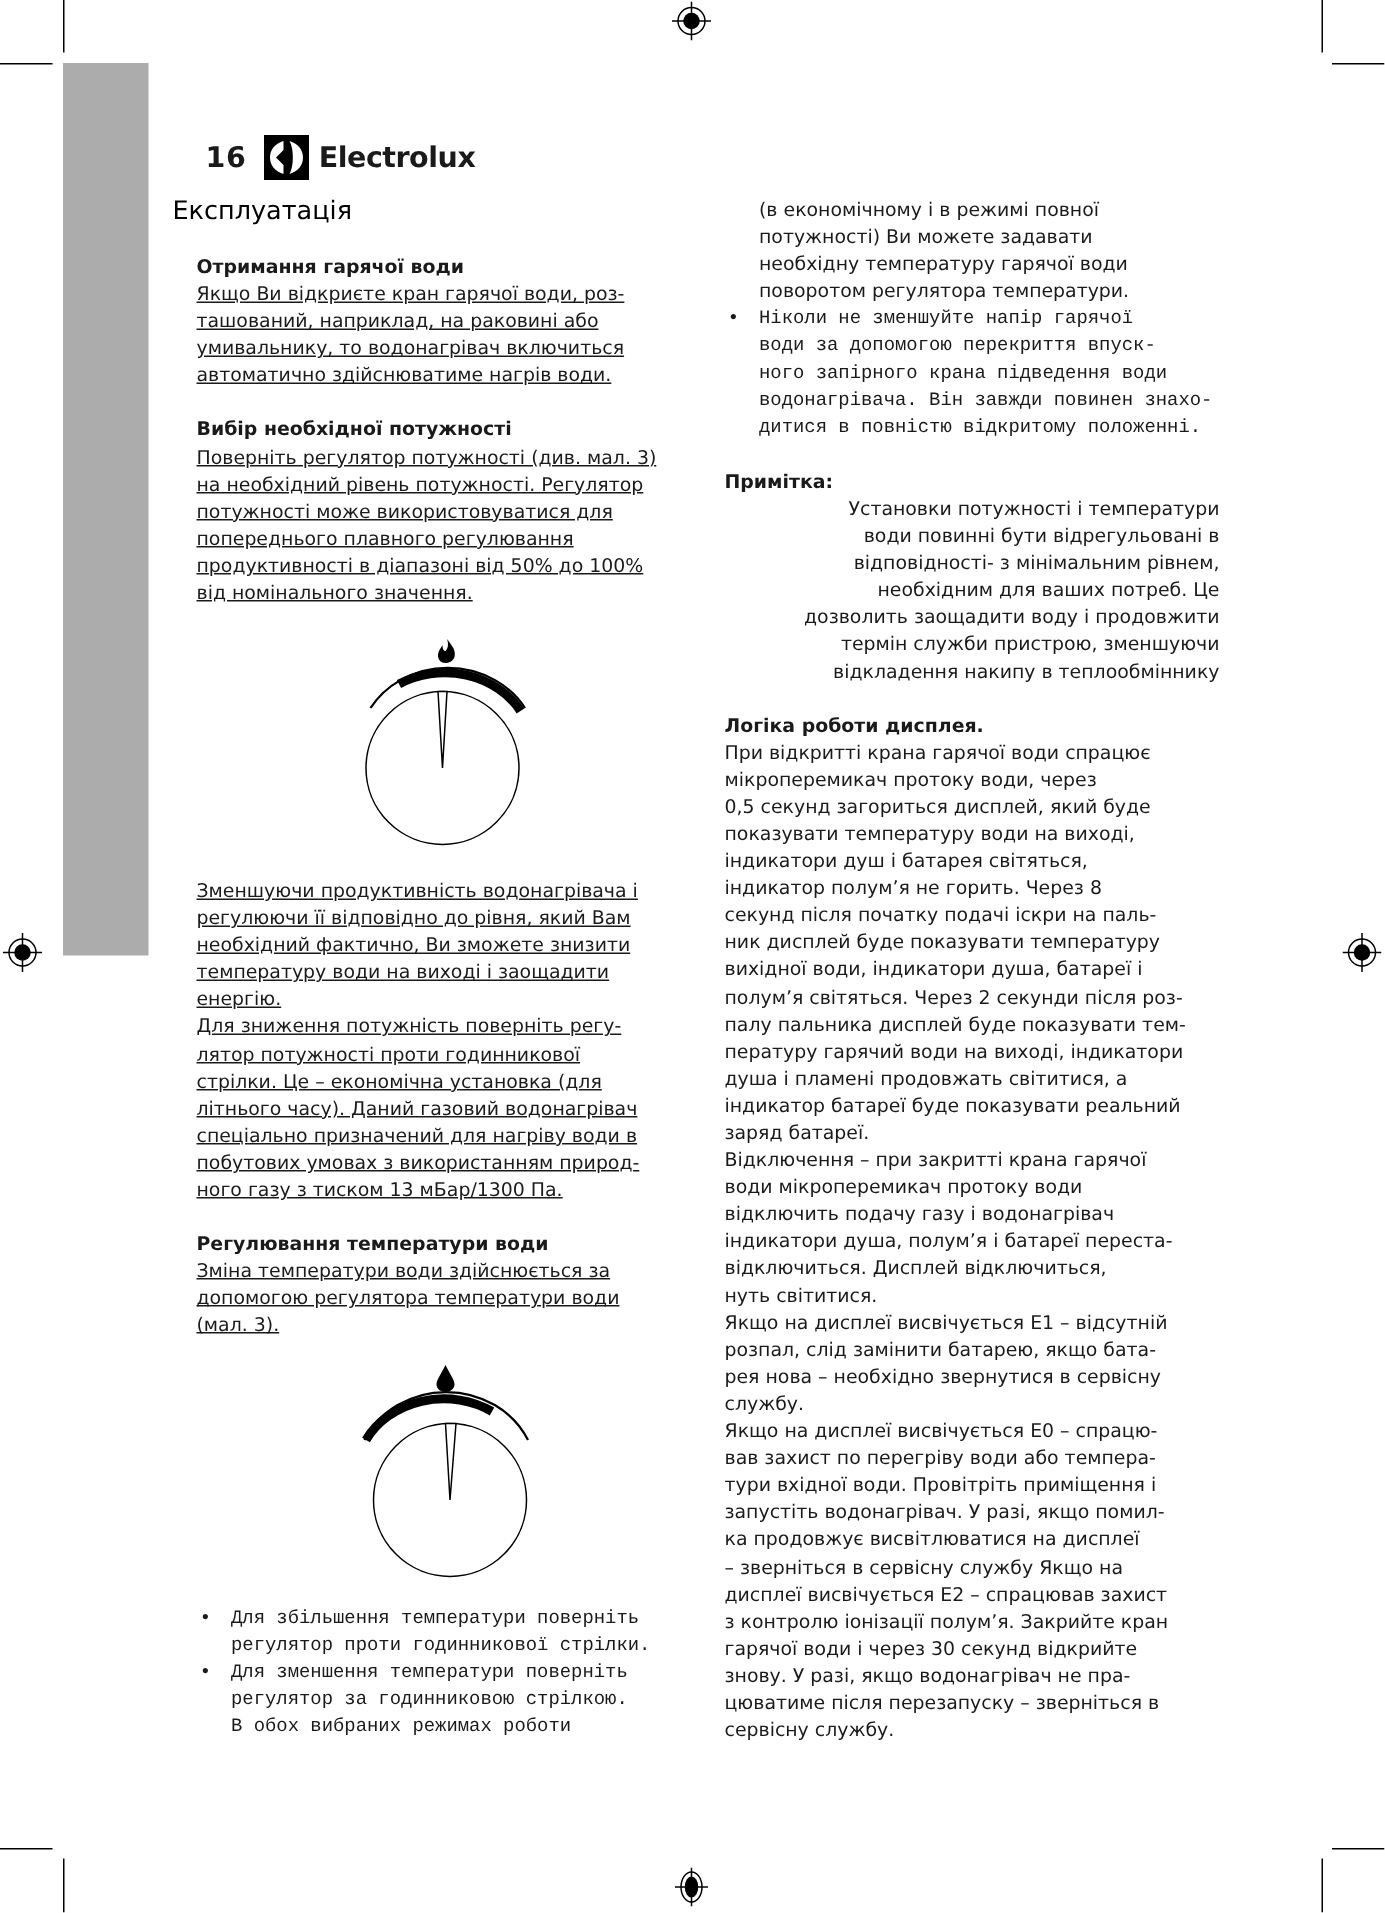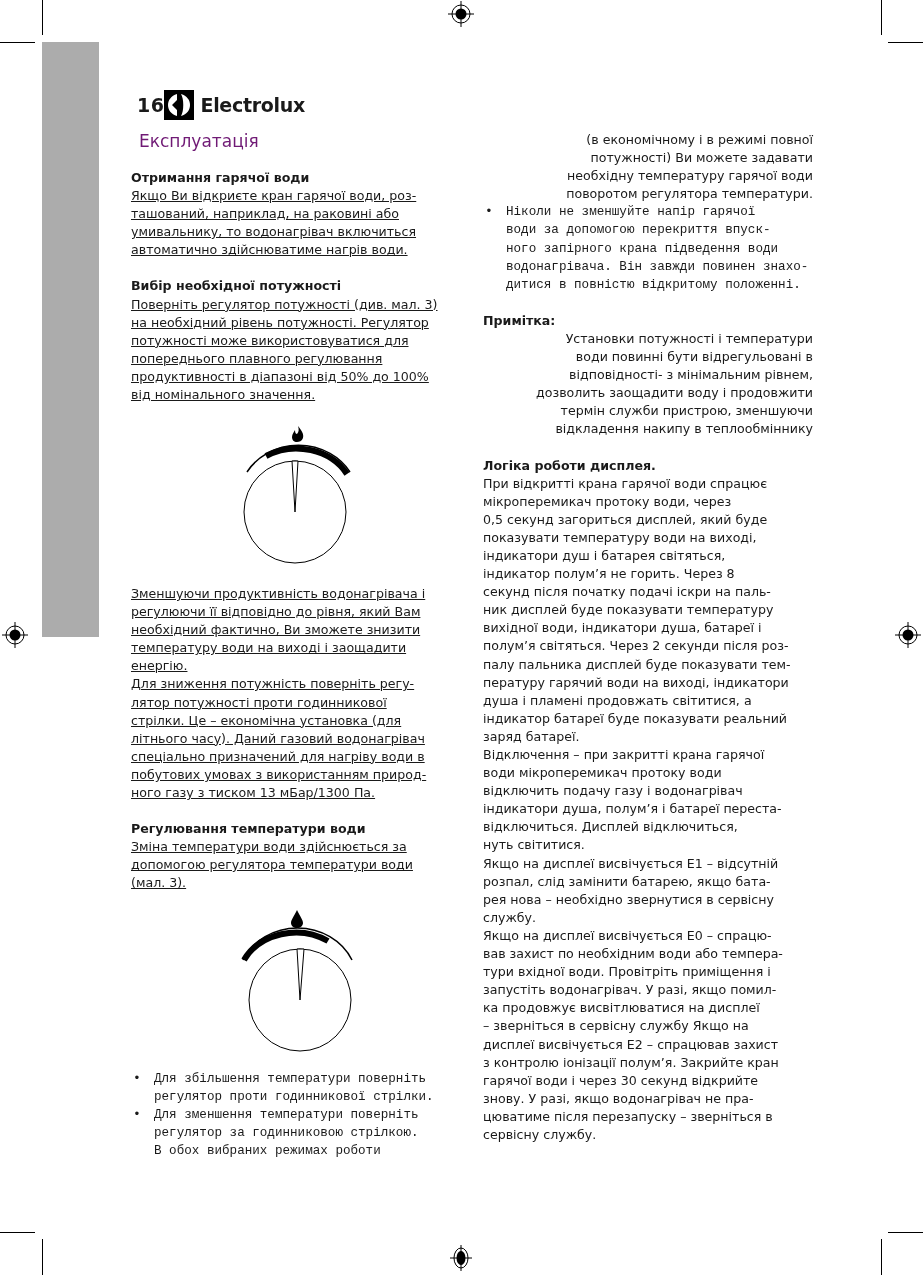--- a/index.html
+++ b/index.html
@@ -2,34 +2,34 @@
 <html><head>
 <meta charset="utf-8">
 <style>
   html, body { margin:0; padding:0; background:#ffffff; }
   body { width:923px; height:1275px; position:relative; overflow:hidden;
          font-family:"DejaVu Sans", sans-serif; color:#1a1a1a; }
   .crop { position:absolute; background:#000; }
   .sidebar { position:absolute; left:42px; top:42px; width:57px; height:595px; background:#acacac; }
   .reg { position:absolute; width:26px; height:26px; }
   .header { position:absolute; left:137px; top:88px; height:34px; display:flex; align-items:center; }
-  .page-num { font-size:19px; font-weight:bold; letter-spacing:0.5px; }
+  .page-num { font-size:19px; font-weight:bold; letter-spacing:0.5px; margin-right:12px; }
   .logo { width:30px; height:30px; margin-right:6px; }
   .brand { font-size:19px; font-weight:bold; letter-spacing:-0.3px; }
-  .section-title { position:absolute; left:139px; top:131px; font-size:17px; font-weight:normal; color:#701a75; }
+  .section-title { position:absolute; left:115px; top:131px; font-size:17px; font-weight:normal; color:#000000; }
   .col { position:absolute; font-size:12.6px; line-height:18.1px; }
   .col-left { left:131px; top:169px; width:322px; }
   .col-right { left:483px; top:131px; width:330px; }
   .h { font-weight:bold; margin:0; font-size:12.6px; }
   .p { margin:0;text-decoration:underline; }
   .gap { height:18px; }
   .ul { margin:0; padding:0; list-style:none; }
   .ul li { position:relative; padding-left:23px;font-family:Liberation Mono, monospace; }
   .ul li::before { content:"•"; position:absolute; left:2px; top:0; font-size:13px; }
-  .cont { padding-left:23px;text-align:right; }
+  .cont { padding-left:23px; }
   .note-body { padding-left:23px;text-align:right; }
   .dial { position:absolute; }
   .right-text-line { white-space:nowrap; }
 </style>
 </head>
 <body>
 
 <div class="crop" style="left:42px;top:0;width:1px;height:35px;"></div>
 <div class="crop" style="left:0;top:42px;width:35px;height:1px;"></div>
 <div class="crop" style="left:881px;top:0;width:1px;height:35px;"></div>
@@ -167,20 +167,21 @@
       <div>водонагрівача. Він завжди повинен знахо-</div>
       <div>дитися в повністю відкритому положенні.</div>
     </li>
   </ul>
   <div class="gap"></div>
   <p class="h">Примітка:</p>
   <div class="note-body">
     <div>Установки потужності і температури</div>
     <div>води повинні бути відрегульовані в</div>
     <div>відповідності- з мінімальним рівнем,</div>
+    <div>необхідним для ваших потреб. Це</div>
     <div>дозволить заощадити воду і продовжити</div>
     <div>термін служби пристрою, зменшуючи</div>
     <div>відкладення накипу в теплообміннику</div>
   </div>
   <div class="gap"></div>
   <p class="h">Логіка роботи дисплея.</p>
   <div id="display-lines">
       <div class="right-text-line">При відкритті крана гарячої води спрацює</div>
       <div class="right-text-line">мікроперемикач протоку води, через</div>
       <div class="right-text-line">0,5 секунд загориться дисплей, який буде</div>
@@ -200,21 +201,21 @@
       <div class="right-text-line">води мікроперемикач протоку води</div>
       <div class="right-text-line">відключить подачу газу і водонагрівач</div>
       <div class="right-text-line">індикатори душа, полум’я і батареї переста-</div>
       <div class="right-text-line">відключиться. Дисплей відключиться,</div>
       <div class="right-text-line">нуть світитися.</div>
       <div class="right-text-line">Якщо на дисплеї висвічується Е1 – відсутній</div>
       <div class="right-text-line">розпал, слід замінити батарею, якщо бата-</div>
       <div class="right-text-line">рея нова – необхідно звернутися в сервісну</div>
       <div class="right-text-line">службу.</div>
       <div class="right-text-line">Якщо на дисплеї висвічується Е0 – спрацю-</div>
-      <div class="right-text-line">вав захист по необхідним води або темпера-</div>
+      <div class="right-text-line">вав захист по перегріву води або темпера-</div>
       <div class="right-text-line">тури вхідної води. Провітріть приміщення і</div>
       <div class="right-text-line">запустіть водонагрівач. У разі, якщо помил-</div>
       <div class="right-text-line">ка продовжує висвітлюватися на дисплеї</div>
       <div class="right-text-line">– зверніться в сервісну службу Якщо на</div>
       <div class="right-text-line">дисплеї висвічується Е2 – спрацював захист</div>
       <div class="right-text-line">з контролю іонізації полум’я. Закрийте кран</div>
       <div class="right-text-line">гарячої води і через 30 секунд відкрийте</div>
       <div class="right-text-line">знову. У разі, якщо водонагрівач не пра-</div>
       <div class="right-text-line">цюватиме після перезапуску – зверніться в</div>
       <div class="right-text-line">сервісну службу.</div>

